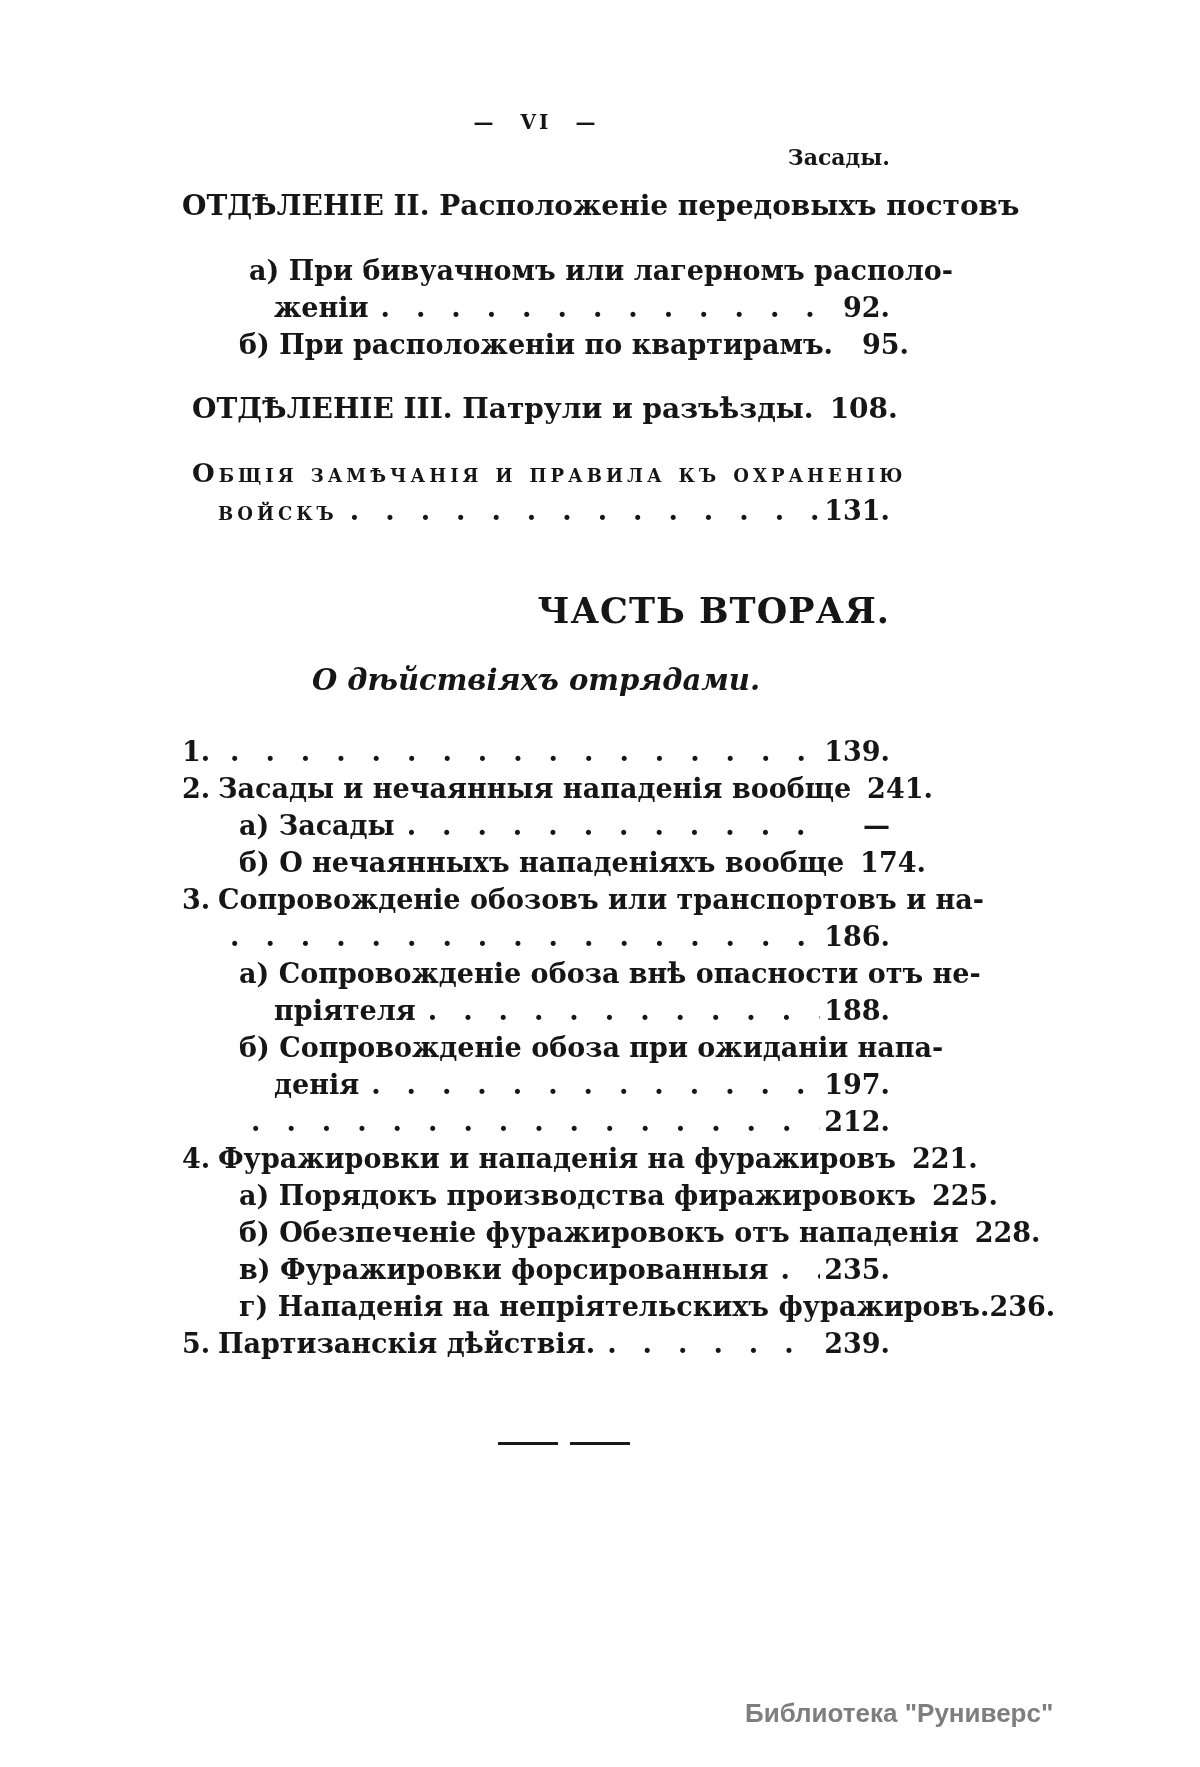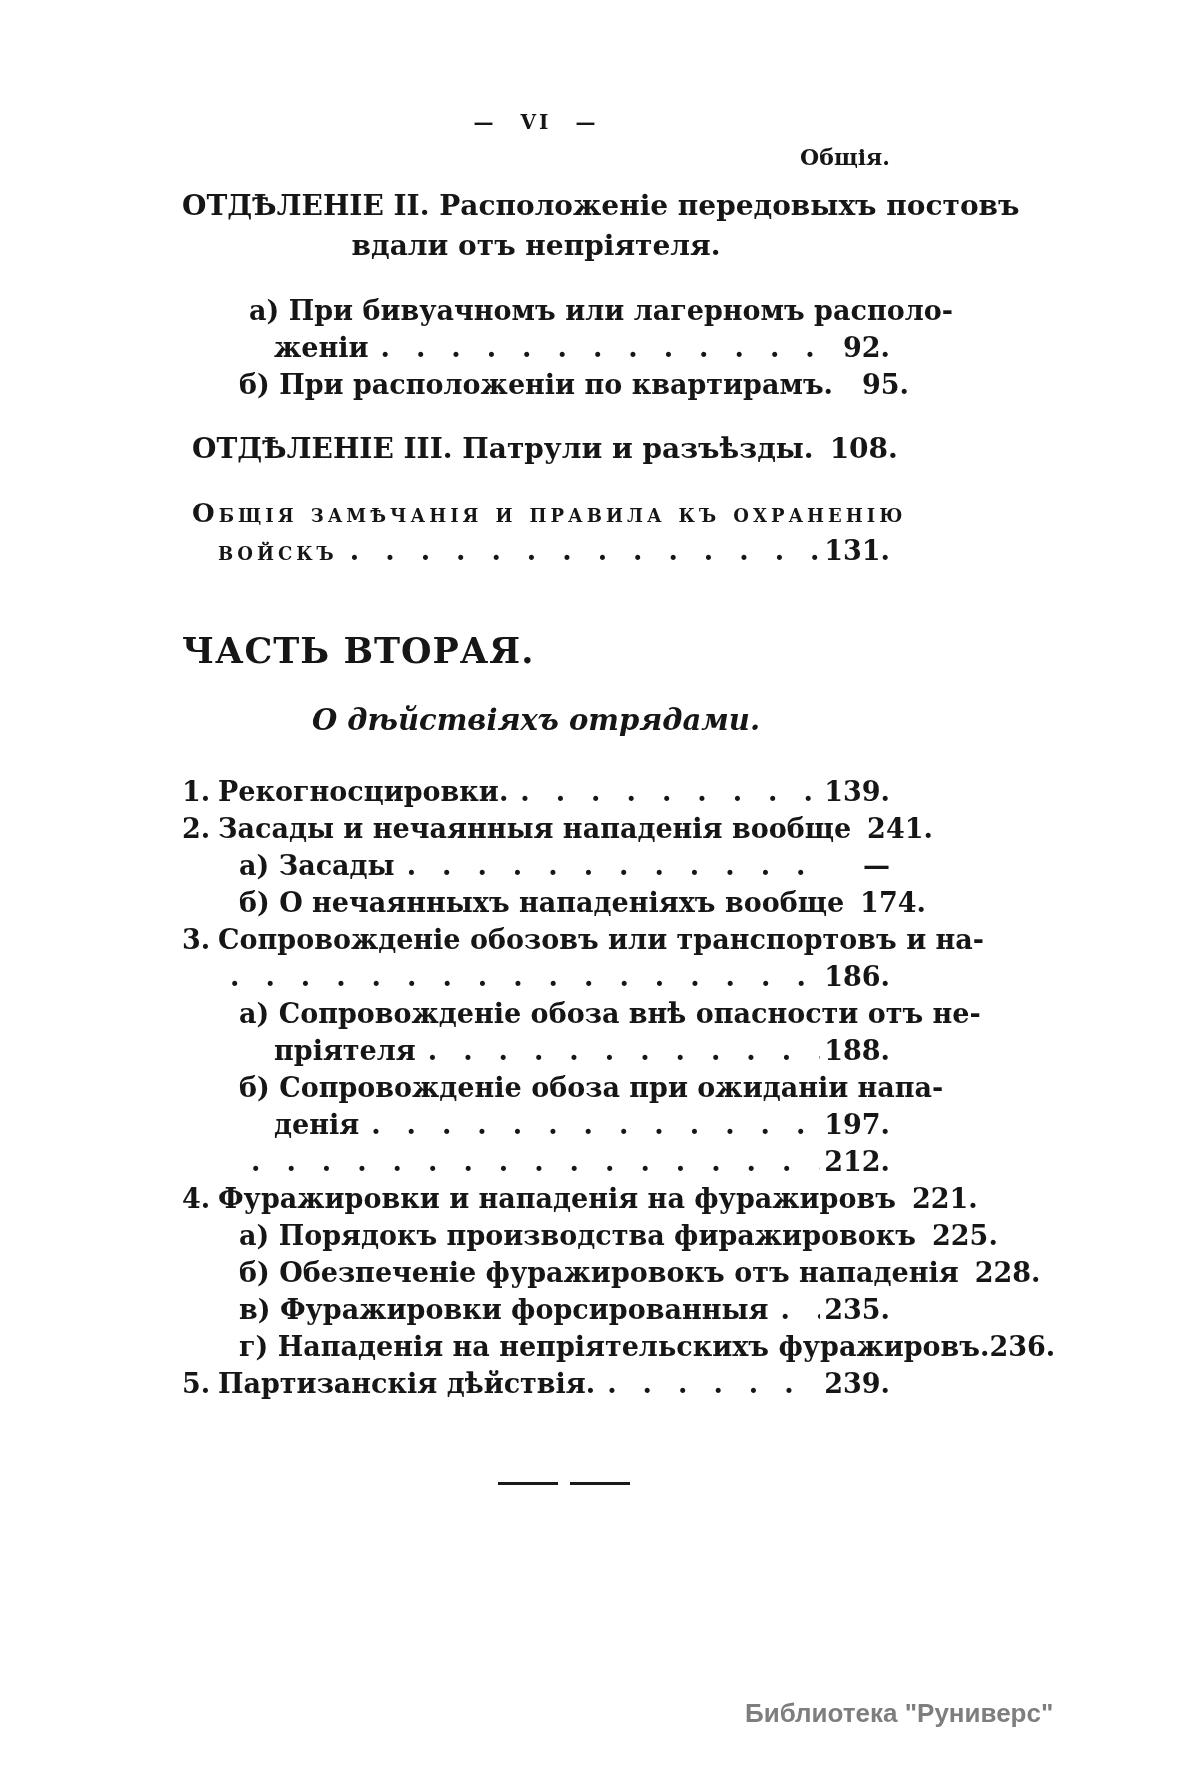--- a/index.html
+++ b/index.html
@@ -74,21 +74,21 @@
   }
 
   .pg {
     flex: none;
     min-width: 60px;
     text-align: right;
   }
 
   .part-title {
     margin: 60px 0 0 0;
-    text-align: left;
+    text-align: right;
     font-size: 35px;
     font-weight: 700;
     letter-spacing: 1px;
   }
 
   .part-subtitle {
     margin-top: 32px;
     text-align: center;
     font-size: 29px;
     font-weight: 700;
@@ -120,29 +120,26 @@
   }
 </style>
 </head>
 <body>
 
 <div class="page">
   <div class="content">
 
     <div class="folio">— VI —</div>
 
-    <div class="col-label">Общія.</div>
+    <div class="col-label">Засады.</div>
 
     <div id="part1">
         <div class="row sec">
           <span class="txt">ОТДѢЛЕНІЕ II. Расположеніе передовыхъ постовъ</span>
         </div>
-        <div class="row sec center">
-          <span class="txt">вдали отъ непріятеля.</span>
-        </div>
         <div class="row sub gap">
           <span class="txt">а) При бивуачномъ или лагерномъ располо-</span>
         </div>
         <div class="row cont2">
           <span class="txt">женіи</span>
           <span class="dots"></span>
           <span class="pg">92.</span>
         </div>
         <div class="row sub">
           <span class="txt">б) При расположеніи по квартирамъ.</span>
@@ -164,21 +161,20 @@
         </div>
       </div>
 
     <h1 class="part-title">ЧАСТЬ ВТОРАЯ.</h1>
 
     <div class="part-subtitle">О дѣйствіяхъ отрядами.</div>
 
     <div id="part2">
         <div class="row">
           <span class="num">1.</span>
-          <span class="txt">Рекогносцировки.</span>
           <span class="dots"></span>
           <span class="pg">139.</span>
         </div>
         <div class="row">
           <span class="num">2.</span>
           <span class="txt">Засады и нечаянныя нападенія вообще</span>
           <span class="dots"></span>
           <span class="pg">241.</span>
         </div>
         <div class="row sub">

